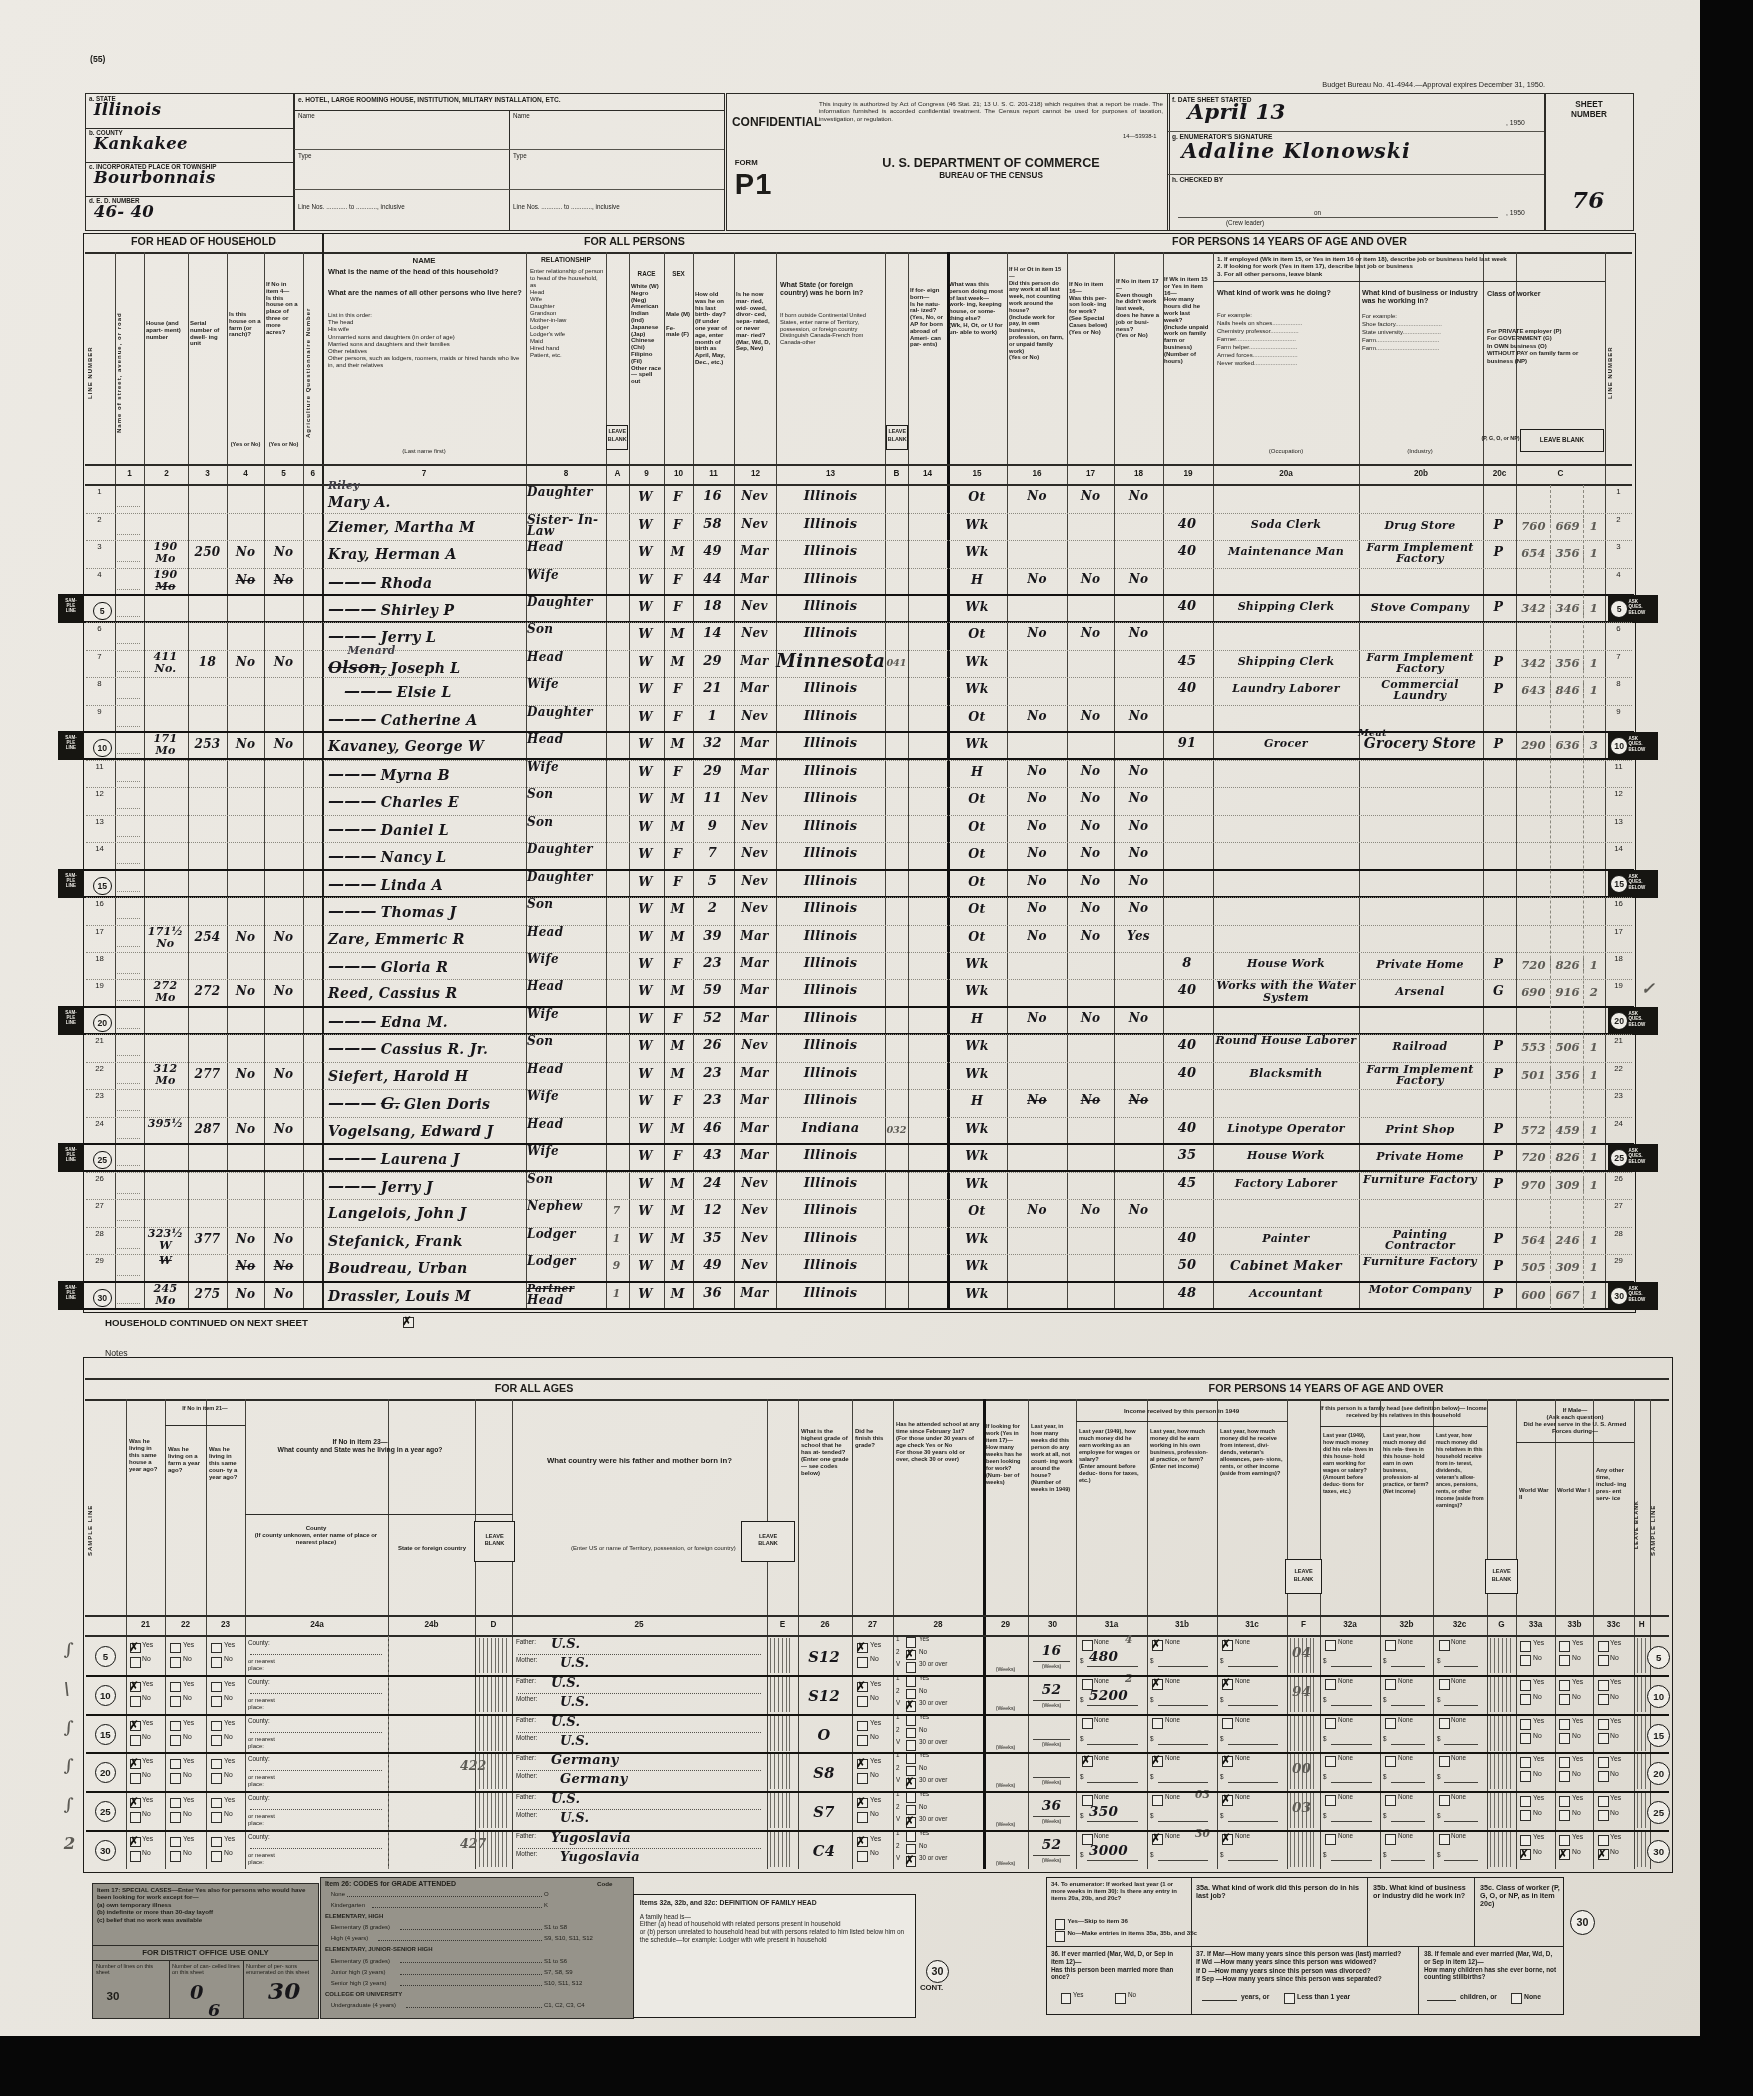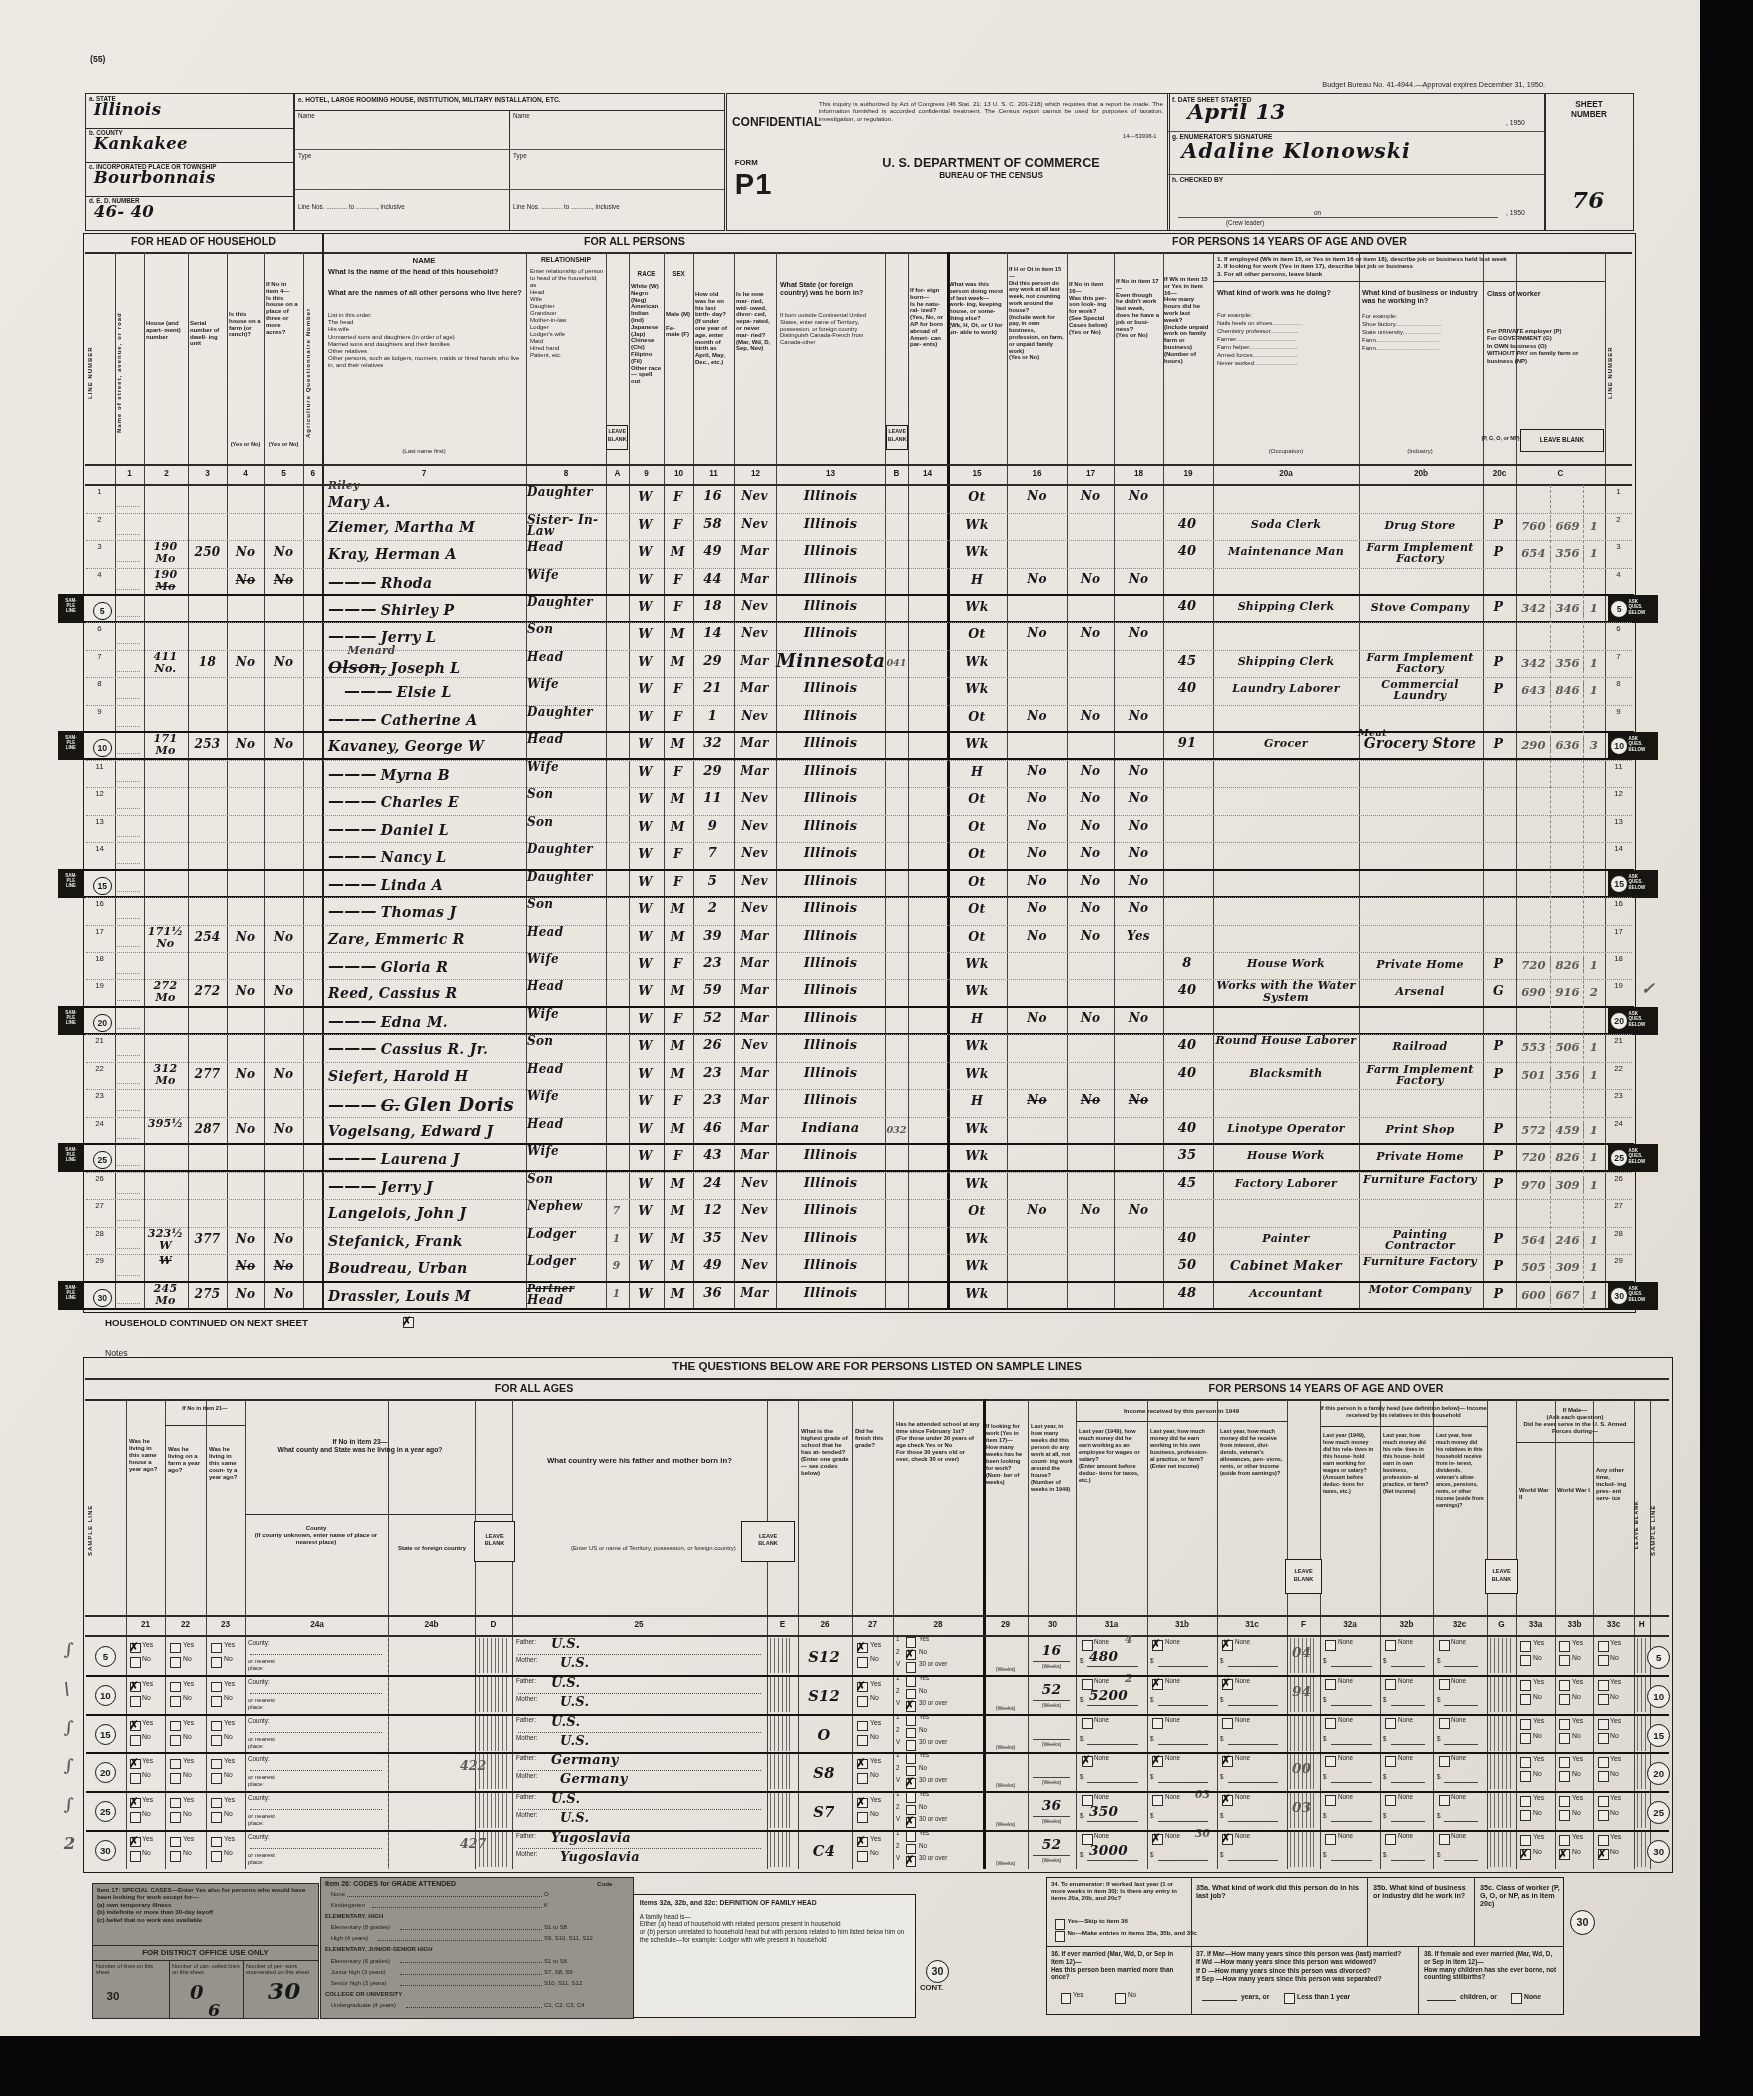--- a/index.html
+++ b/index.html
@@ -913,21 +913,21 @@
         <div class="pc c" style="position: absolute; left: 68px; top: 5.8px; width: 19.4px; font-size: 11.6px; border-left: 1px dashed rgb(119, 117, 109);">1</div>
       </div>
     </div>
     <div style="position: absolute; left: 86px; top: 1089px; width: 1546px; height: 1px; background: transparent;"></div>
     <div style="position: absolute; left: 86px; top: 1089px; width: 1546px; height: 0px; border-top: 1px dotted rgb(139, 137, 127);"></div>
     <div style="position: absolute; left: 85px; top: 1089px; width: 1547px; height: 27.5px;">
       <div class=" c" style="position: absolute; left: 0px; top: 2.9px; width: 29px; font-size: 7.8px; line-height: 8.7px;">23</div>
       <div class=" c" style="position: absolute; left: 1520px; top: 2.9px; width: 27px; font-size: 7.8px; line-height: 8.7px;">23</div>
       <div style="position: absolute; left: 32px; top: 19.7px; width: 23px; height: 1px; border-bottom: 1px dotted rgb(139, 137, 127);"></div>
       <div style="position: absolute; left: 243px; top: 0px; width: 196px; height: 27.5px;">
-        <div style="position: absolute; left: 0px; top: 4.9px; width: 100%; white-space: nowrap;"><span class="hw" style="margin-right: 3.9px;">———</span><span class="hw strike" style="margin-right: 3.9px;">G.</span><span class="hw" style="margin-right: 3.9px; font-size: 18px;">Glen Doris</span></div>
+        <div style="position: absolute; left: 0px; top: 4.9px; width: 100%; white-space: nowrap;"><span class="hw" style="margin-right: 3.9px;">———</span><span class="hw strike" style="margin-right: 3.9px;">G.</span><span class="hw" style="margin-right: 3.9px; font-size: 14px;">Glen Doris</span></div>
       </div>
       <div style="position: absolute; left: 442px; top: 1.9px; width: 76px;">
         <div class="hw" style="font-size: 12px; line-height: 11.6px;">Wife</div>
       </div>
       <div class="hw c" style="position: absolute; left: 543px; top: 4.9px; width: 35px; font-size: 12.6px; line-height: 13.6px;">W</div>
       <div class="hw c" style="position: absolute; left: 578px; top: 4.9px; width: 29px; font-size: 12.6px; line-height: 13.6px;">F</div>
       <div class="hw c" style="position: absolute; left: 607px; top: 3.9px; width: 41px; font-size: 13px; line-height: 14px;">23</div>
       <div class="hw c" style="position: absolute; left: 648px; top: 4.9px; width: 43px; font-size: 12px; line-height: 13px;">Mar</div>
       <div class="hw c" style="position: absolute; left: 691px; top: 3.9px; width: 109px; font-size: 13px; line-height: 14px;">Illinois</div>
       <div class="hw c" style="position: absolute; left: 862px; top: 4.9px; width: 60px; font-size: 12.6px; line-height: 13.6px;">H</div>
@@ -1189,21 +1189,20 @@
         <div class="pc c" style="position: absolute; left: 35px; top: 5.8px; width: 33px; font-size: 11.6px; border-left: 1px dashed rgb(119, 117, 109);">667</div>
         <div class="pc c" style="position: absolute; left: 68px; top: 5.8px; width: 19.4px; font-size: 11.6px; border-left: 1px dashed rgb(119, 117, 109);">1</div>
       </div>
     </div>
     <div style="position: absolute; left: 1550px; top: 485px; width: 0px; height: 824px; border-left: 1px dashed rgb(139, 137, 127);"></div>
     <div style="position: absolute; left: 1583px; top: 485px; width: 0px; height: 824px; border-left: 1px dashed rgb(139, 137, 127);"></div>
     <div style="position: absolute; left: 105px; top: 1317px; font-size: 9.7px; font-weight: bold;">HOUSEHOLD CONTINUED ON NEXT SHEET</div>
     <div class="cb x" style="position: absolute; left: 403px; top: 1317px;"></div>
     <div style="position: absolute; left: 105px; top: 1348px; font-size: 8.7px;">Notes</div>
     <div style="position: absolute; left: 83px; top: 1357px; width: 1588px; height: 514px; border: 1.9px solid rgb(30, 29, 26);"></div>
-    <div class="c" style="position: absolute; left: 85px; top: 1359px; width: 1584px; font-size: 11.6px; font-weight: bold;">THE QUESTIONS BELOW ARE FOR PERSONS LISTED ON SAMPLE LINES</div>
     <div style="position: absolute; left: 85px; top: 1378px; width: 1584px; height: 1.5px; background: rgb(44, 43, 39);"></div>
     <div class="c" style="position: absolute; left: 85px; top: 1382px; width: 898px; font-size: 10.7px; font-weight: bold;">FOR ALL AGES</div>
     <div class="c" style="position: absolute; left: 983px; top: 1382px; width: 686px; font-size: 10.7px; font-weight: bold;">FOR PERSONS 14 YEARS OF AGE AND OVER</div>
     <div style="position: absolute; left: 85px; top: 1399px; width: 1584px; height: 1.5px; background: rgb(44, 43, 39);"></div>
     <div style="position: absolute; left: 126px; top: 1399px; width: 1px; height: 470px; background: rgb(68, 66, 60);"></div>
     <div style="position: absolute; left: 165px; top: 1399px; width: 1px; height: 470px; background: rgb(68, 66, 60);"></div>
     <div style="position: absolute; left: 206px; top: 1399px; width: 1px; height: 470px; background: rgb(68, 66, 60);"></div>
     <div style="position: absolute; left: 245px; top: 1399px; width: 1px; height: 470px; background: rgb(68, 66, 60);"></div>
     <div style="position: absolute; left: 388px; top: 1399px; width: 1px; height: 470px; background: rgb(68, 66, 60);"></div>
     <div style="position: absolute; left: 475px; top: 1399px; width: 1px; height: 470px; background: rgb(68, 66, 60);"></div>

